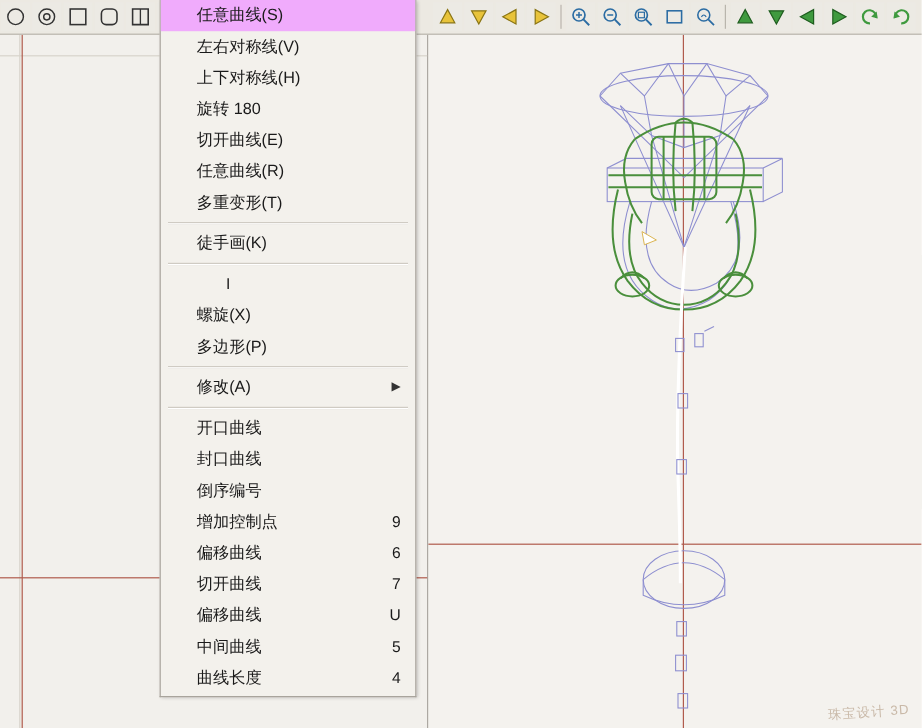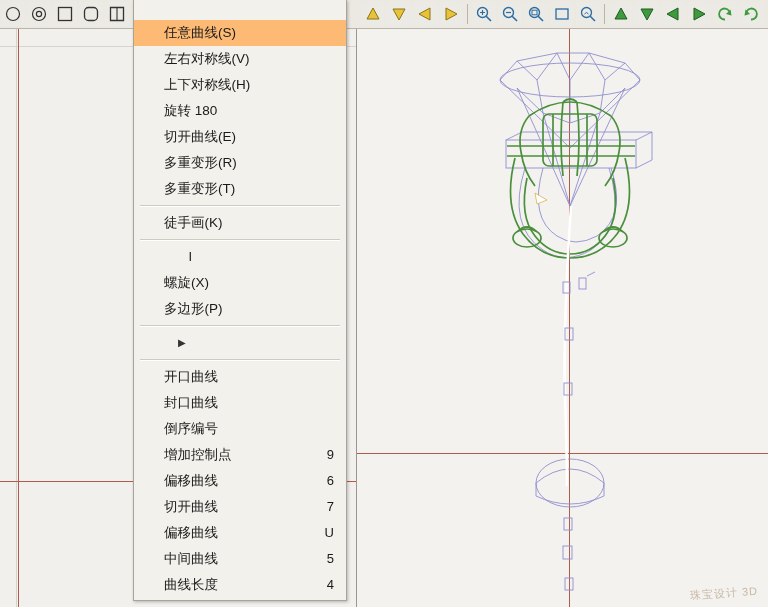--- a/index.html
+++ b/index.html
@@ -125,22 +125,21 @@
     padding-left: 30px;
     padding-right: 12px;
     font-size: 13.5px;
     color: #1a1a1a;
     white-space: nowrap;
     display: flex;
     align-items: center;
     box-sizing: border-box;
   }
   .menu-item.highlight {
-    background: #fdba74;
-    margin-top: 20px;
+    background: #f0abfc;
   }
   .menu-label { flex: 1 1 auto; }
   .menu-accel {
     flex: 0 0 auto;
     color: #1a1a1a;
     font-size: 13px;
     padding-left: 14px;
     min-width: 14px;
     text-align: right;
   }
@@ -400,21 +399,21 @@
     </div>
     <div class="menu-item">
       <span class="menu-label">旋转 180</span>
       <span class="menu-accel"></span>
     </div>
     <div class="menu-item">
       <span class="menu-label">切开曲线(E)</span>
       <span class="menu-accel"></span>
     </div>
     <div class="menu-item">
-      <span class="menu-label">多重变形(R)</span>
+      <span class="menu-label">任意曲线(R)</span>
       <span class="menu-accel"></span>
     </div>
     <div class="menu-item">
       <span class="menu-label">多重变形(T)</span>
       <span class="menu-accel"></span>
     </div>
     <div class="menu-sep"></div>
     <div class="menu-item">
       <span class="menu-label">徒手画(K)</span>
       <span class="menu-accel"></span>
@@ -426,20 +425,21 @@
     <div class="menu-item">
       <span class="menu-label">螺旋(X)</span>
       <span class="menu-accel"></span>
     </div>
     <div class="menu-item">
       <span class="menu-label">多边形(P)</span>
       <span class="menu-accel"></span>
     </div>
     <div class="menu-sep"></div>
     <div class="menu-item">
+      <span class="menu-label">修改(A)</span>
       <span class="menu-arrow">▶</span>
     </div>
     <div class="menu-sep"></div>
     <div class="menu-item">
       <span class="menu-label">开口曲线</span>
       <span class="menu-accel"></span>
     </div>
     <div class="menu-item">
       <span class="menu-label">封口曲线</span>
       <span class="menu-accel"></span>

